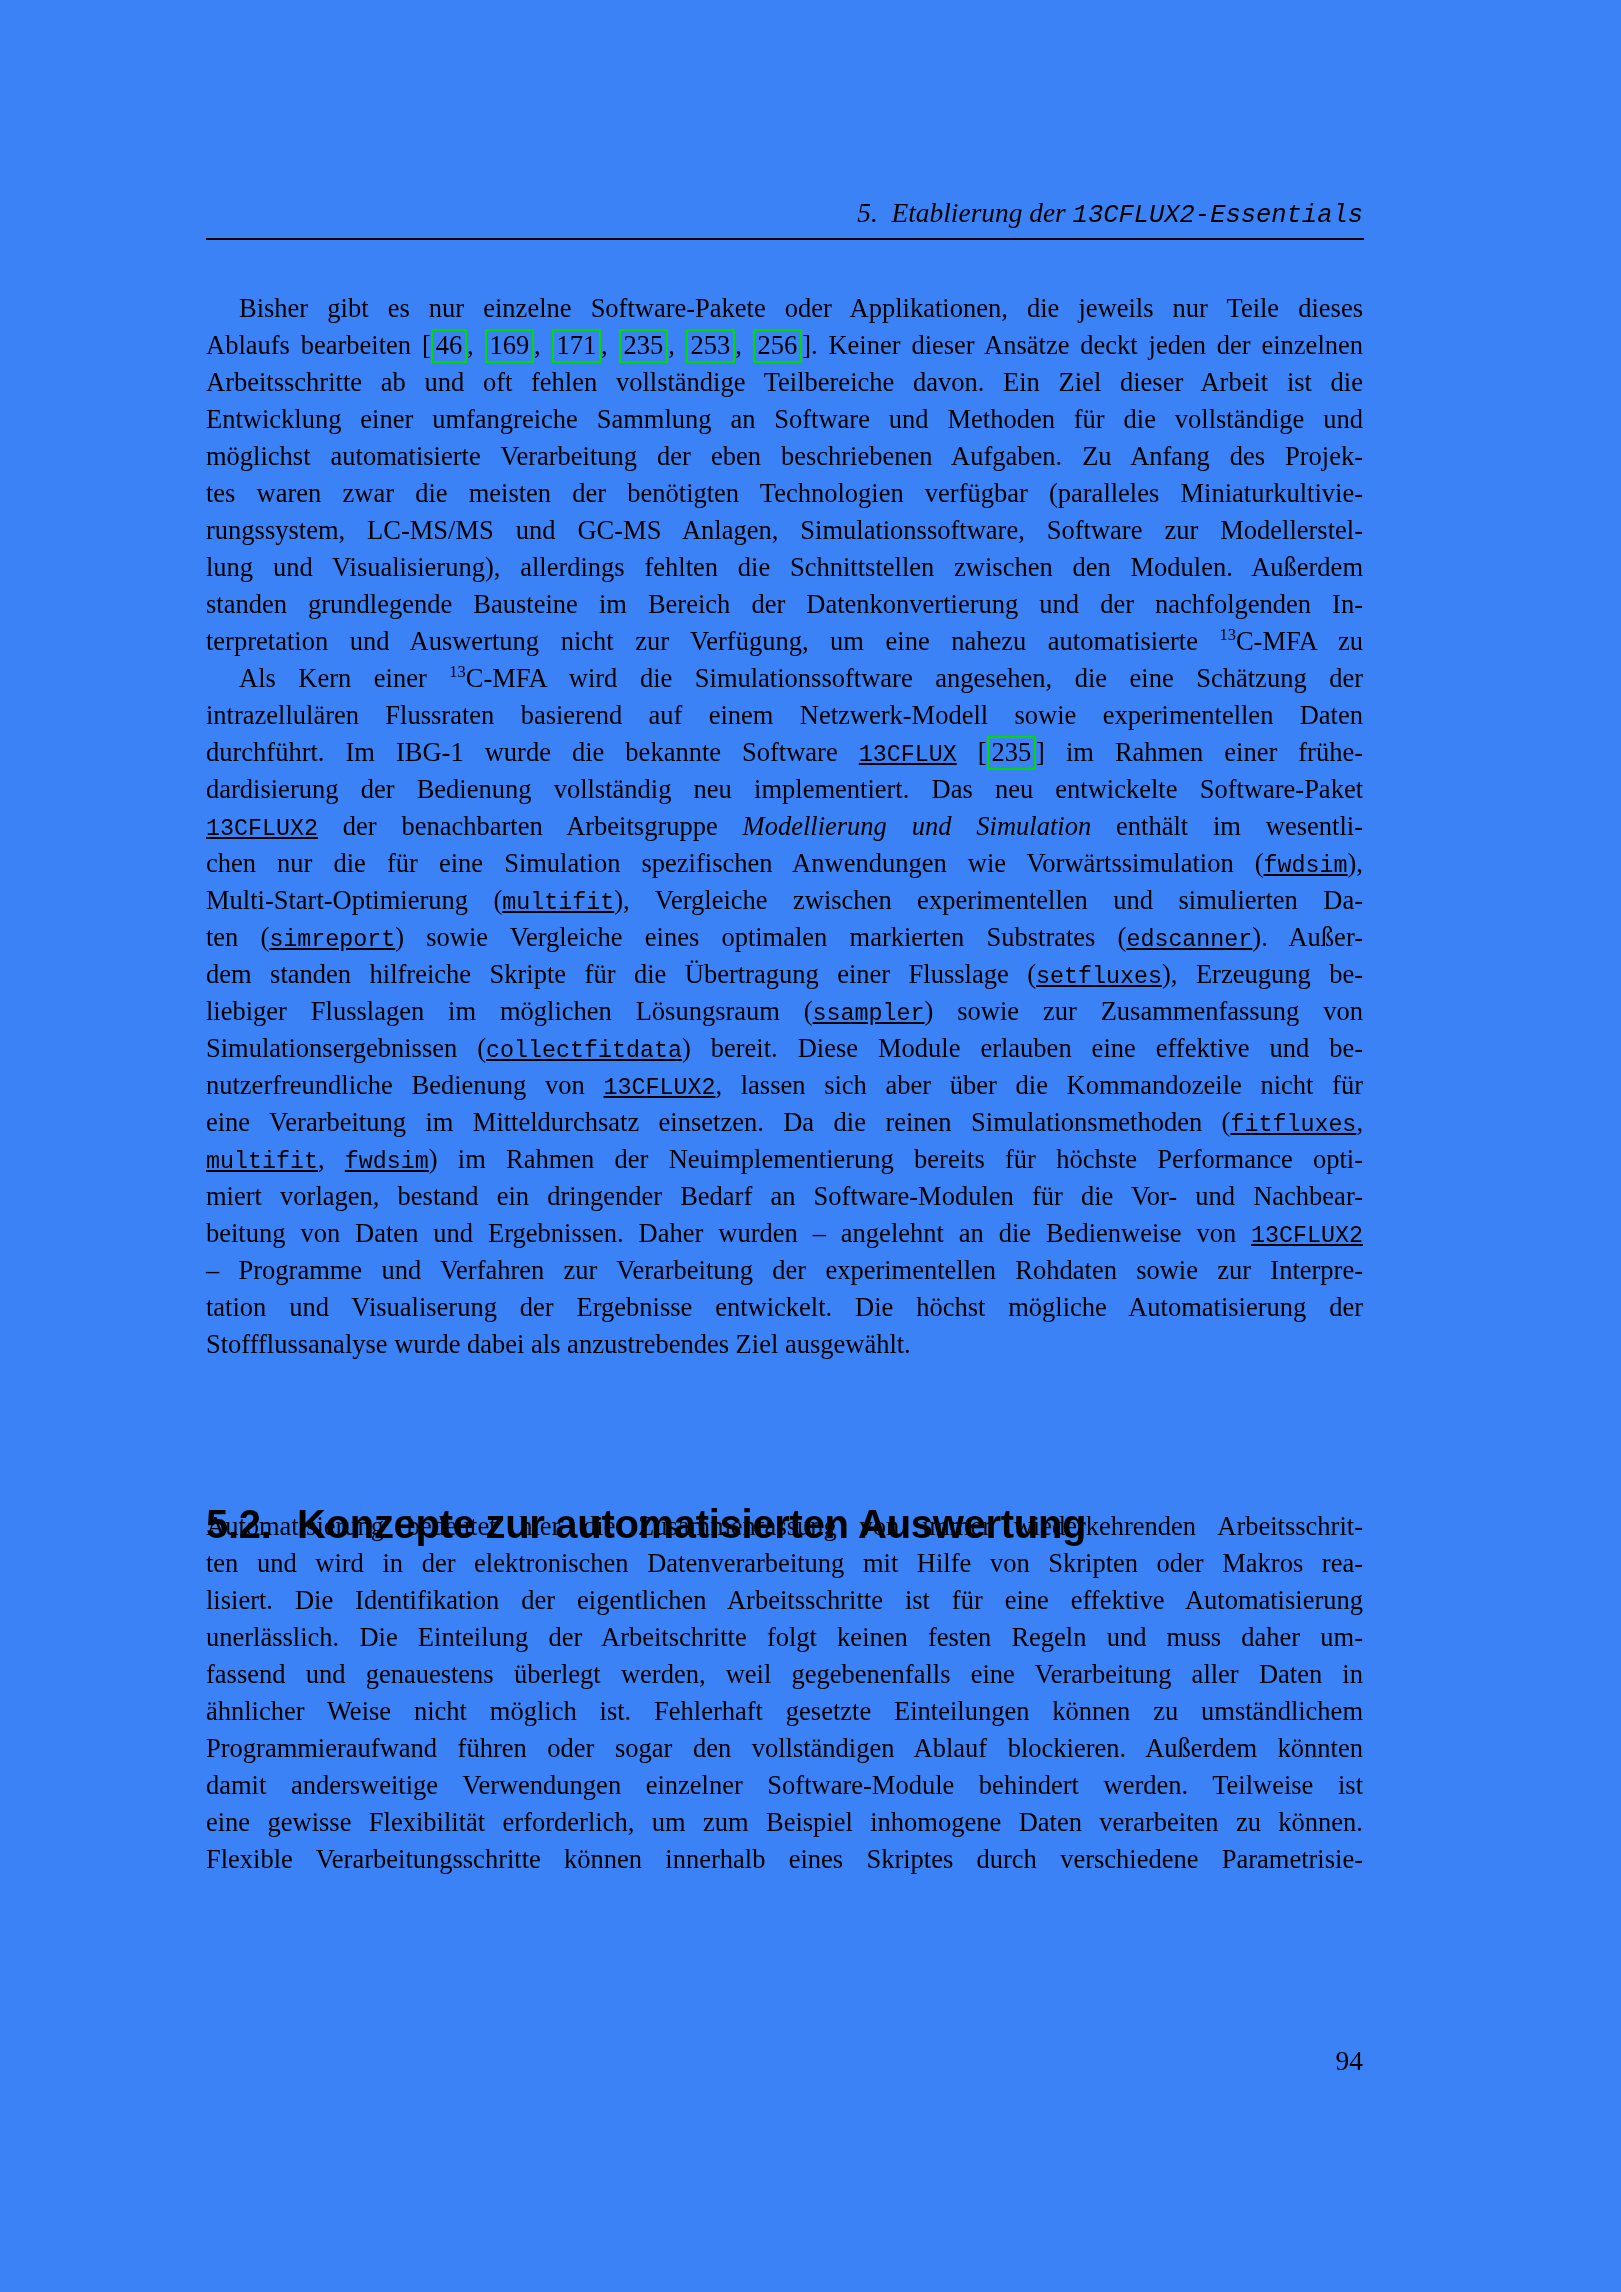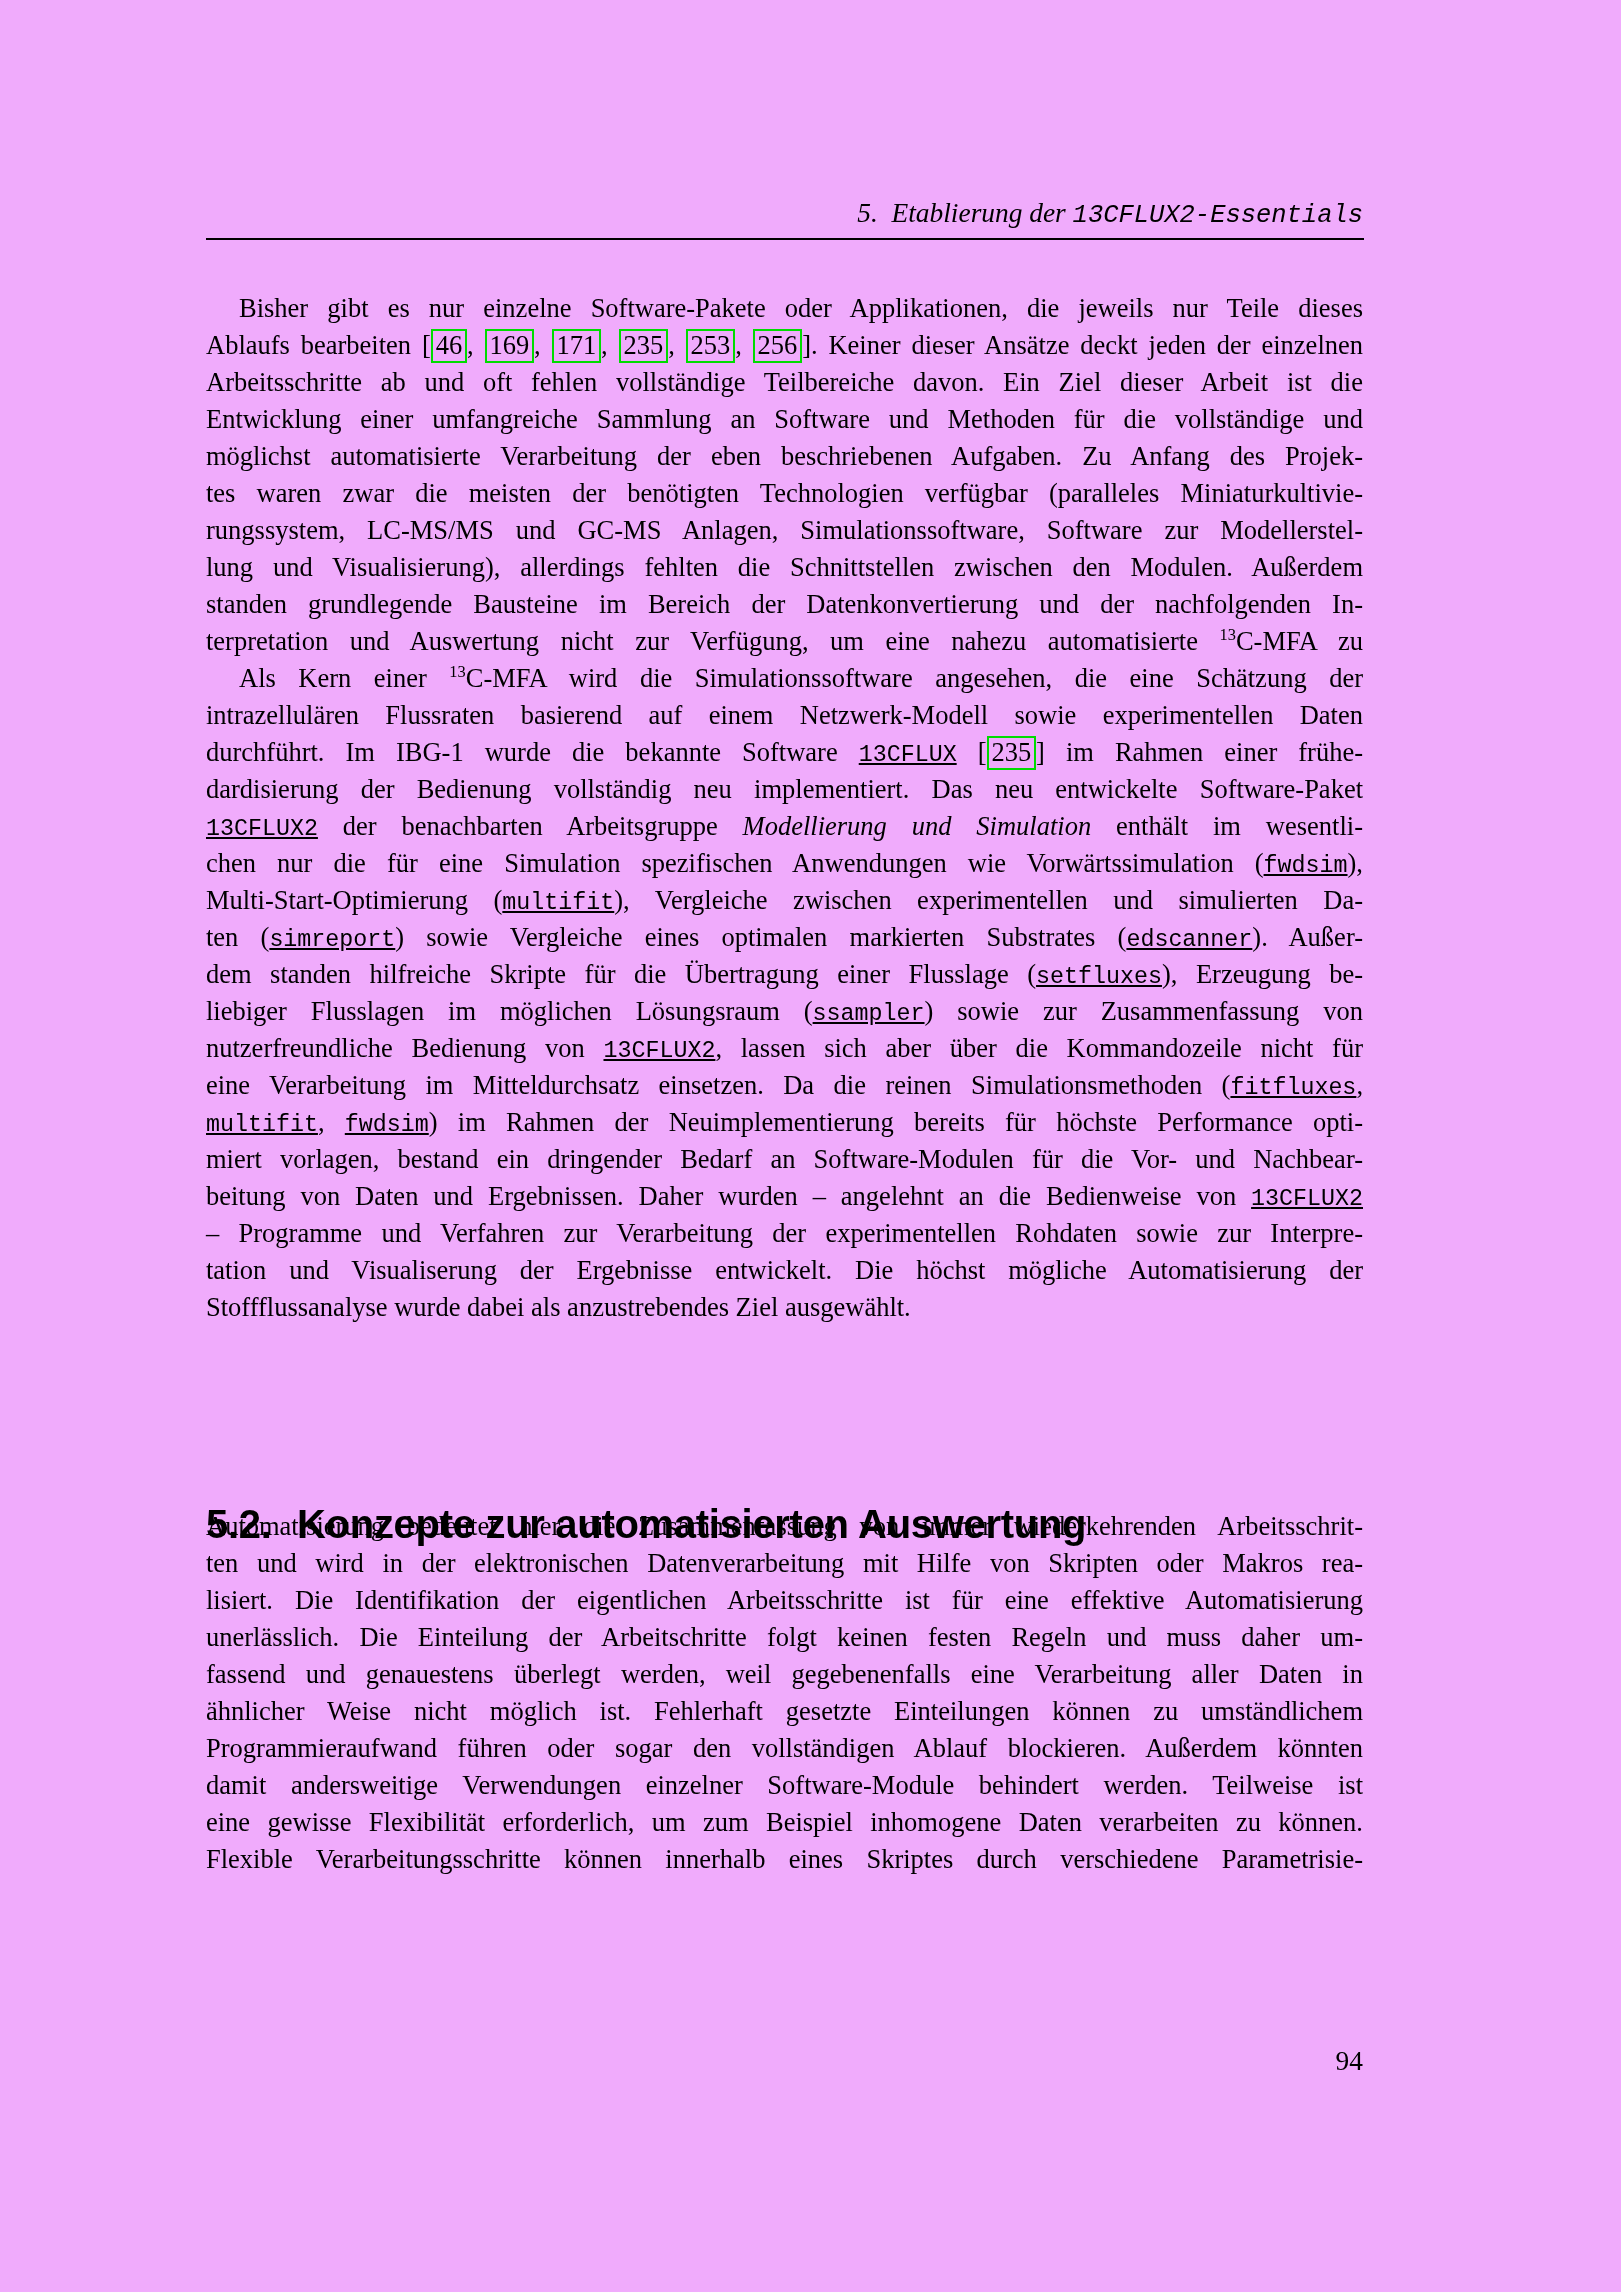--- a/index.html
+++ b/index.html
@@ -1,19 +1,19 @@
 <!DOCTYPE html>
 <html style="--cite: #00dc00;"><head>
 <meta charset="utf-8">
 <style>
   html,body{margin:0;padding:0;background:#ffffff;}
   .page{
     position:relative;
     width:1621px;height:2293px;
-    background:#f0abfc;
+    background:#3b82f6;
     color:#000;
     font-family:"Liberation Serif",serif;
     overflow:hidden;
   }
   
   .running-header{
     position:absolute;left:206px;top:197px;width:1157px;
     text-align:right;font-size:27.4px;font-style:italic;line-height:33px;
     white-space:nowrap;
   }
@@ -87,20 +87,21 @@
         <div class="line indent"><span>Als Kern einer </span><span class="run-s">13</span><span>C-MFA wird die Simulationssoftware angesehen, die eine Schätzung der</span></div>
         <div class="line"><span>intrazellulären Flussraten basierend auf einem Netzwerk-Modell sowie experimentellen Daten</span></div>
         <div class="line"><span>durchführt. Im IBG-1 wurde die bekannte Software </span><span class="run-m">13CFLUX</span><span> [</span><span class="run-c">235</span><span>] im Rahmen einer frühe-</span></div>
         <div class="line"><span>dardisierung der Bedienung vollständig neu implementiert. Das neu entwickelte Software-Paket</span></div>
         <div class="line"><span class="run-m">13CFLUX2</span><span> der benachbarten Arbeitsgruppe </span><span class="run-i">Modellierung und Simulation</span><span> enthält im wesentli-</span></div>
         <div class="line"><span>chen nur die für eine Simulation spezifischen Anwendungen wie Vorwärtssimulation (</span><span class="run-m">fwdsim</span><span>),</span></div>
         <div class="line"><span>Multi-Start-Optimierung (</span><span class="run-m">multifit</span><span>), Vergleiche zwischen experimentellen und simulierten Da-</span></div>
         <div class="line"><span>ten (</span><span class="run-m">simreport</span><span>) sowie Vergleiche eines optimalen markierten Substrates (</span><span class="run-m">edscanner</span><span>). Außer-</span></div>
         <div class="line"><span>dem standen hilfreiche Skripte für die Übertragung einer Flusslage (</span><span class="run-m">setfluxes</span><span>), Erzeugung be-</span></div>
         <div class="line"><span>liebiger Flusslagen im möglichen Lösungsraum (</span><span class="run-m">ssampler</span><span>) sowie zur Zusammenfassung von</span></div>
+        <div class="line"><span>Simulationsergebnissen (</span><span class="run-m">collectfitdata</span><span>) bereit. Diese Module erlauben eine effektive und be-</span></div>
         <div class="line"><span>nutzerfreundliche Bedienung von </span><span class="run-m">13CFLUX2</span><span>, lassen sich aber über die Kommandozeile nicht für</span></div>
         <div class="line"><span>eine Verarbeitung im Mitteldurchsatz einsetzen. Da die reinen Simulationsmethoden (</span><span class="run-m">fitfluxes</span><span>,</span></div>
         <div class="line"><span class="run-m">multifit</span><span>, </span><span class="run-m">fwdsim</span><span>) im Rahmen der Neuimplementierung bereits für höchste Performance opti-</span></div>
         <div class="line"><span>miert vorlagen, bestand ein dringender Bedarf an Software-Modulen für die Vor- und Nachbear-</span></div>
         <div class="line"><span>beitung von Daten und Ergebnissen. Daher wurden – angelehnt an die Bedienweise von </span><span class="run-m">13CFLUX2</span></div>
         <div class="line"><span>– Programme und Verfahren zur Verarbeitung der experimentellen Rohdaten sowie zur Interpre-</span></div>
         <div class="line"><span>tation und Visualiserung der Ergebnisse entwickelt. Die höchst mögliche Automatisierung der</span></div>
         <div class="line last"><span>Stoffflussanalyse wurde dabei als anzustrebendes Ziel ausgewählt.</span></div>
       </div>
   </div>

